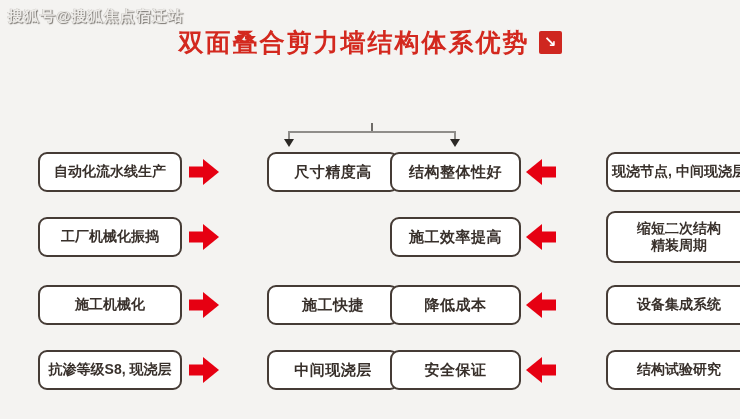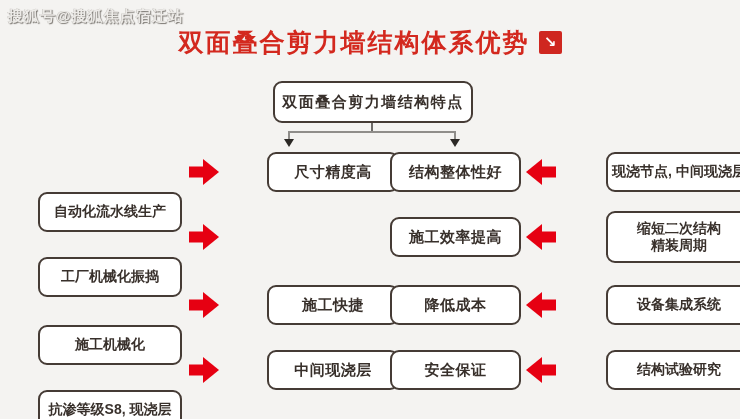--- a/index.html
+++ b/index.html
@@ -68,21 +68,21 @@
   .vdrop-r{left:454px;top:131px;width:1.5px;height:9px;}
   .ahead{
     position:absolute;width:0;height:0;top:139px;
     border-left:5px solid transparent;border-right:5px solid transparent;
     border-top:8px solid #2b2825;
   }
   .ahead-l{left:284px;}
   .ahead-r{left:450px;}
   
   .row{position:absolute;left:0;width:100%;height:40px;}
-  .col-outer-left {left:38px; width:144px;height:100%;font-size:14px;letter-spacing:0;margin-top:40px;}
+  .col-outer-left {left:38px; width:144px;height:100%;font-size:14px;letter-spacing:0;}
   .col-center-left {left:224px;width:132px;height:100%;margin-left:43px;}
   .col-center-right{left:390px;width:131px;height:100%;}
   .col-outer-right {left:562px;width:146px;height:100%;font-size:14px;letter-spacing:0;margin-left:44px;}
   .box.tall{top:-6px;height:52px;line-height:1.25;white-space:pre-line;}
   
   .barrow{position:absolute;height:100%;width:30px;}
   .col-arrow-left{left:189px;}
   .col-arrow-right{left:526px;}
   .barrow i{position:absolute;display:block;}
   .barrow .shaft{
@@ -105,21 +105,20 @@
 
 <div class="stage">
 
   <div class="watermark">搜狐号@搜狐焦点宿迁站</div>
 
   <div class="title-row">
     <span class="title-text">双面叠合剪力墙结构体系优势</span>
     <span class="title-icon">↘</span>
   </div>
 
-  <div class="box root-box">双面叠合剪力墙结构特点</div>
 
   <div class="cline stem"></div>
   <div class="cline hline"></div>
   <div class="cline vdrop-l"></div>
   <div class="cline vdrop-r"></div>
   <div class="ahead ahead-l"></div>
   <div class="ahead ahead-r"></div>
 
   <div class="row" style="top:152px">
     <div class="box col-outer-left">自动化流水线生产</div>

